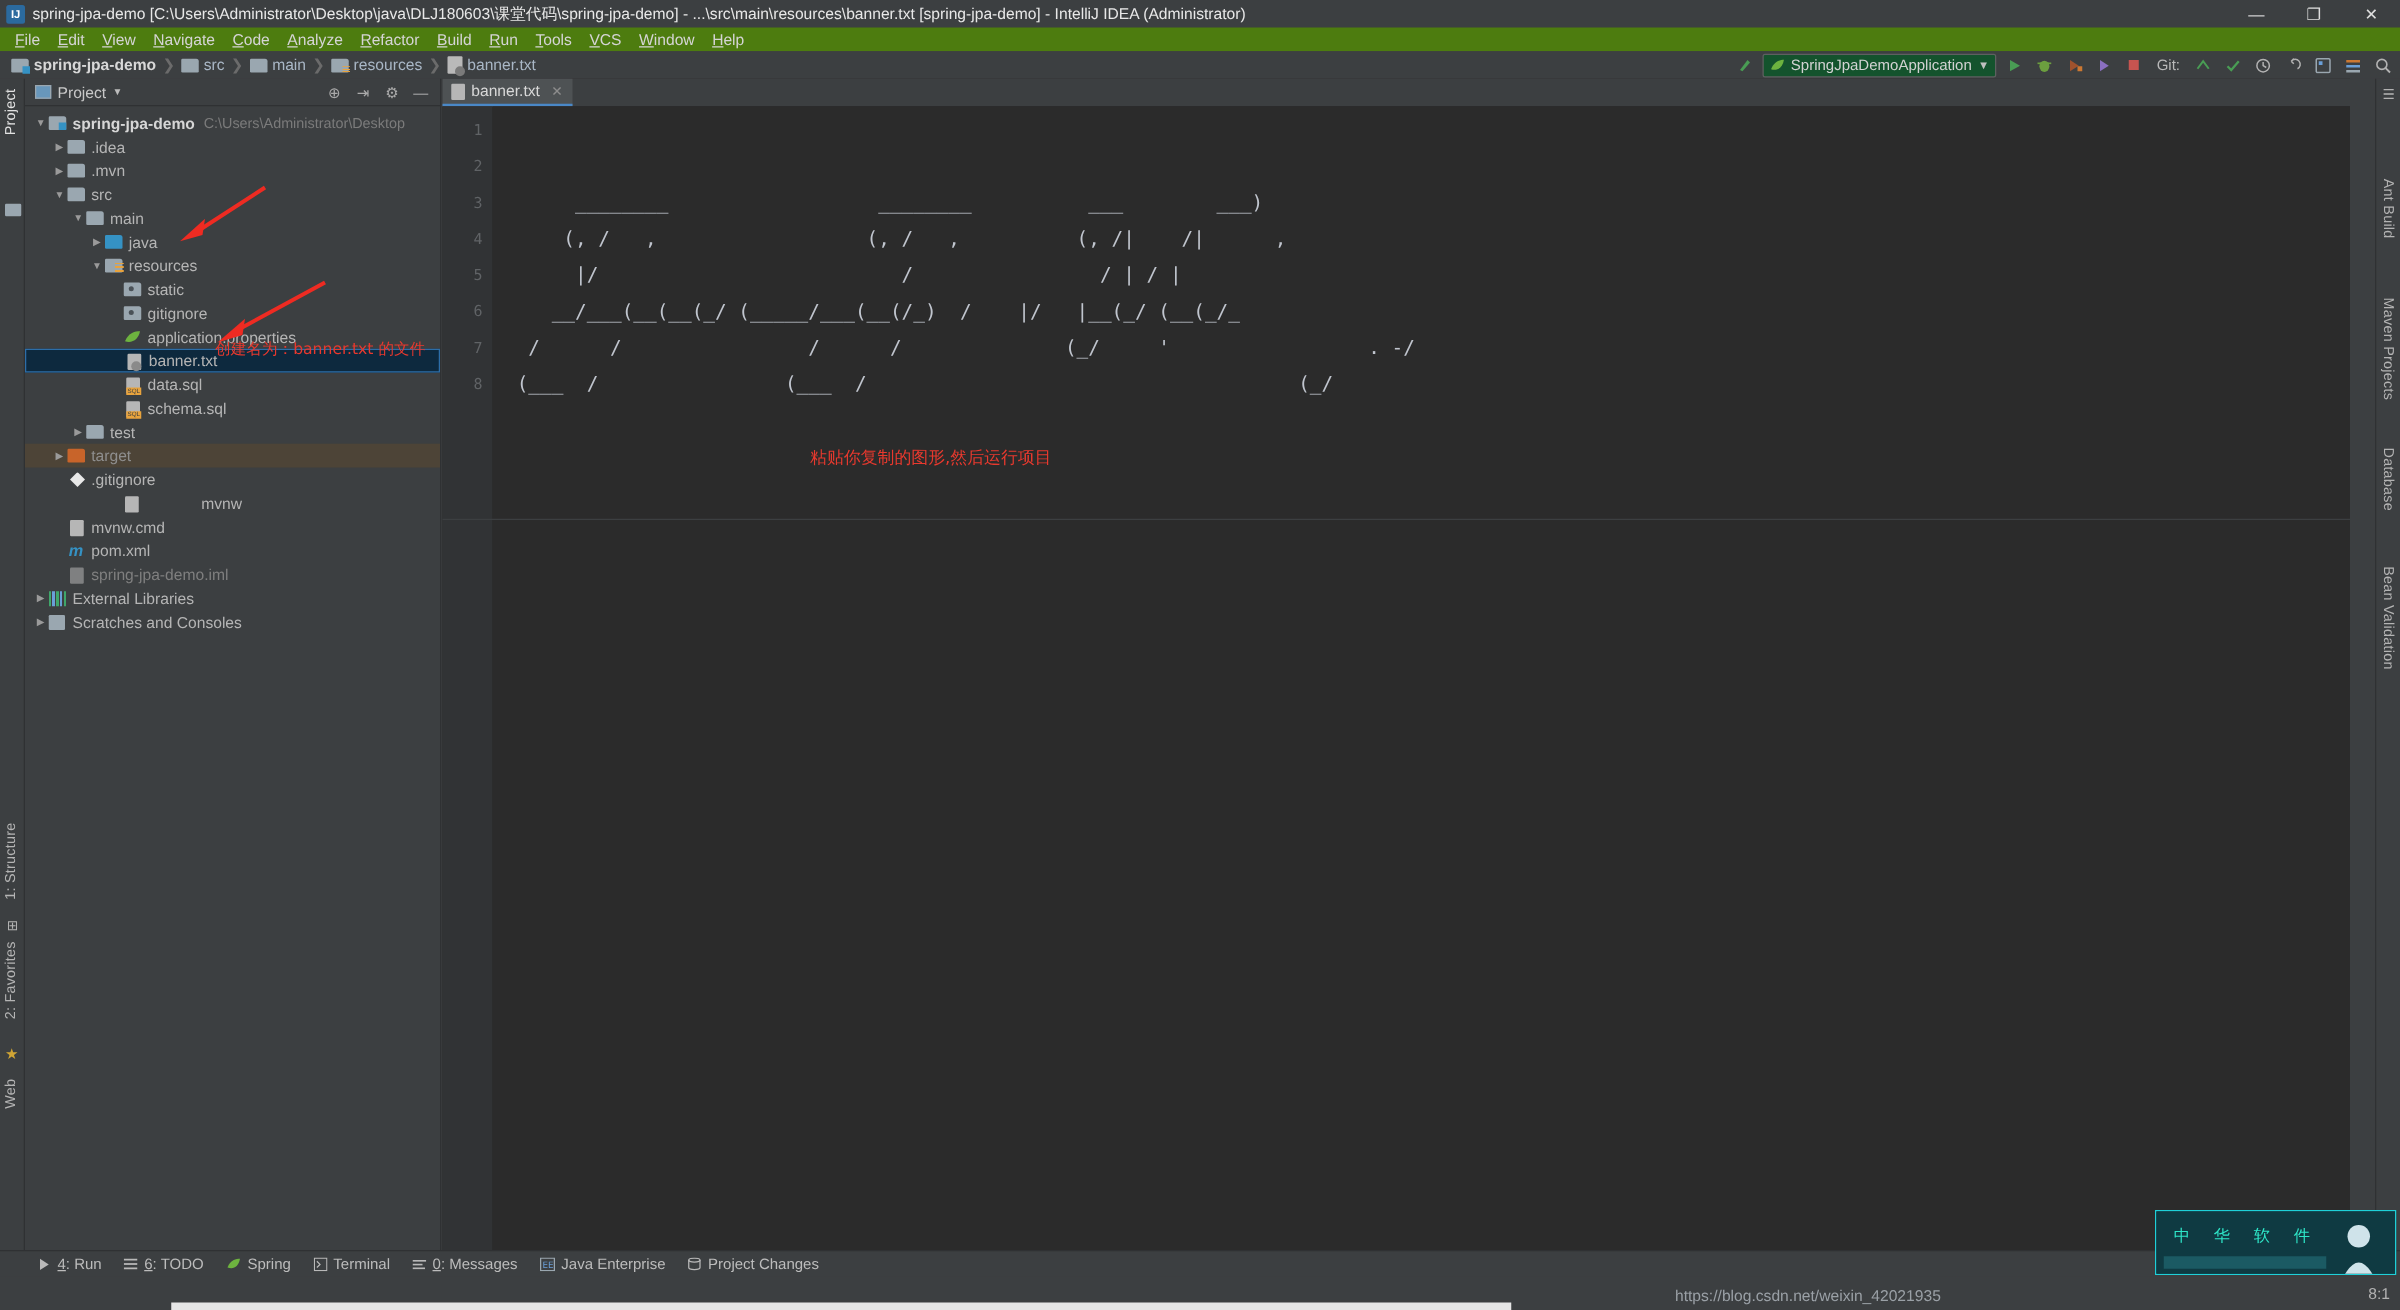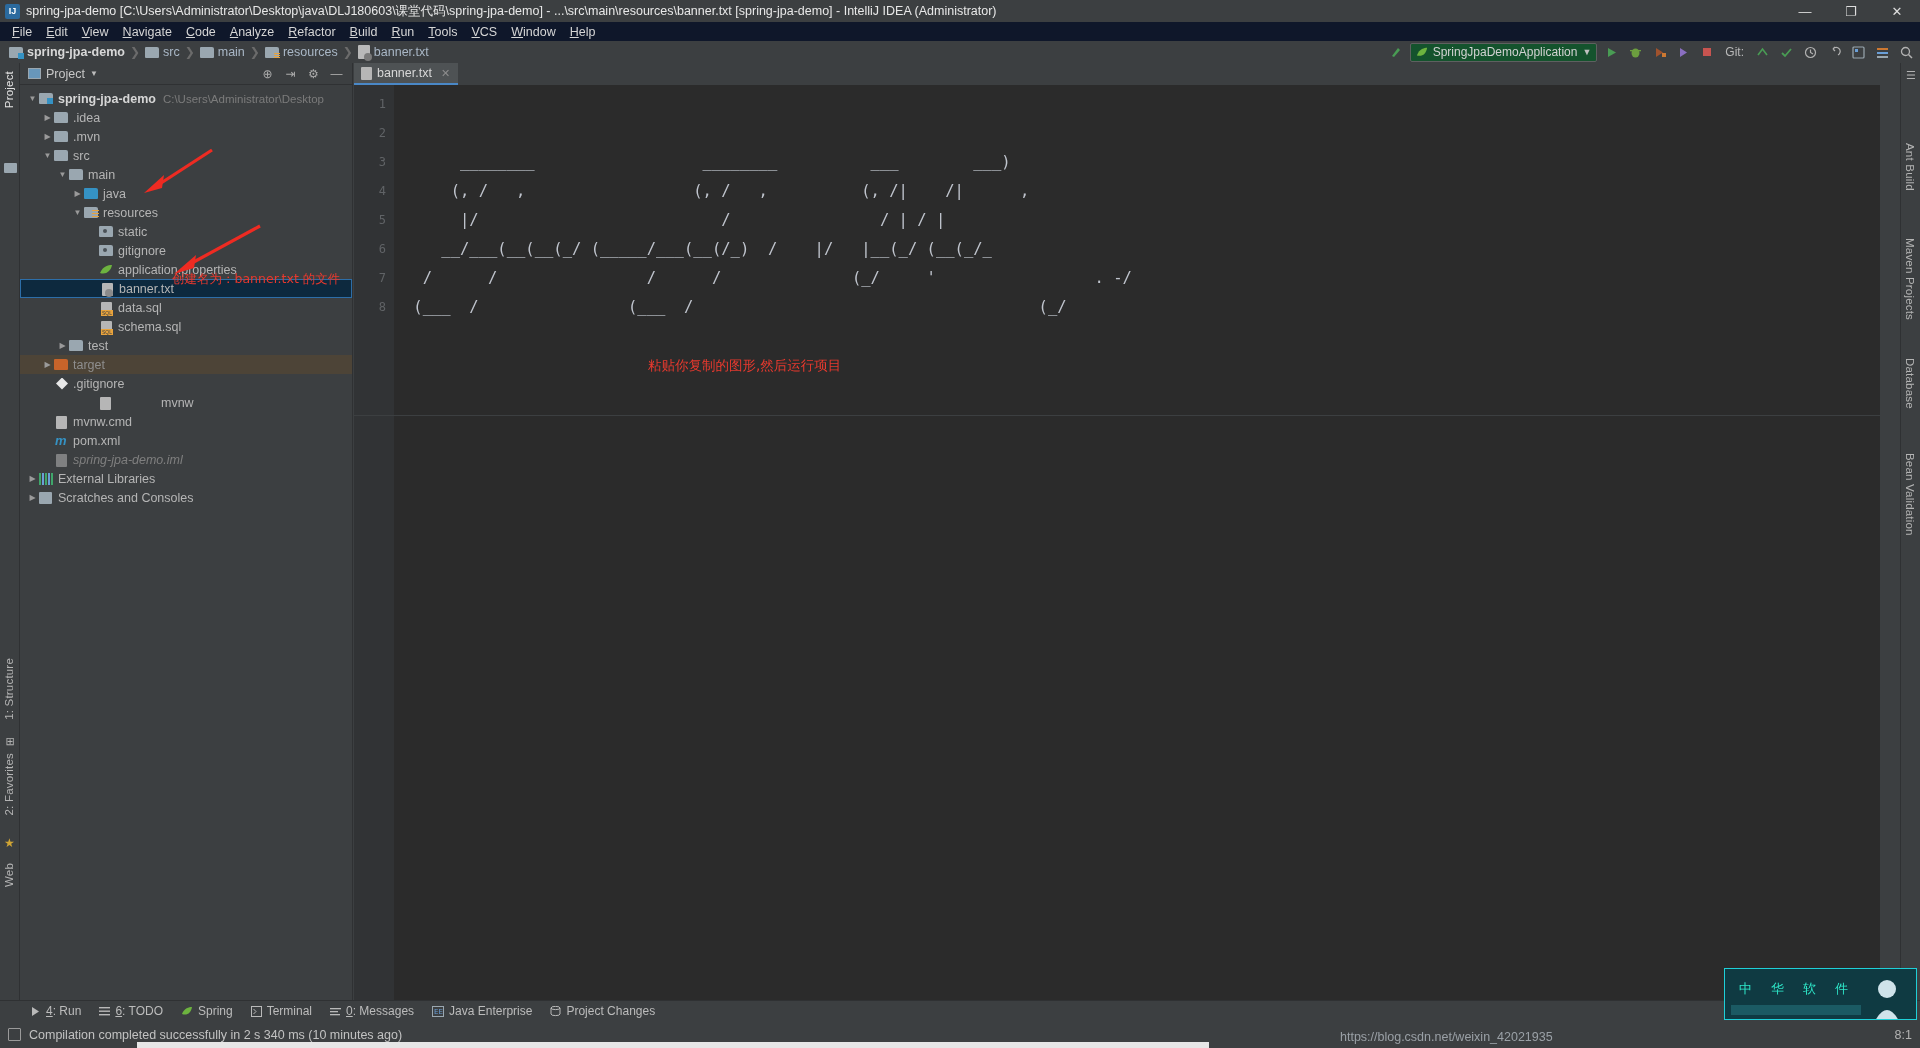--- a/index.html
+++ b/index.html
@@ -30,21 +30,21 @@
   .title-text { font-size: 12.5px; color: #e8e8e8; white-space: nowrap; }
   .win-btns { position: absolute; right: 0; top: 0; height: 22px; display: flex; }
   .win-btn {
     width: 46px; height: 22px; display: flex; align-items: center; justify-content: center;
     font-size: 13px; color: #dddddd;
   }
 
   
   .menubar {
     position: absolute; left: 0; top: 22px; width: 1920px; height: 19px;
-    background: #0f172a; display: flex; align-items: center; padding-left: 5px;
+    background: #4d7c0f; display: flex; align-items: center; padding-left: 5px;
   }
   .menu-item {
     font-size: 12.5px; color: #d5d5d5; padding: 1px 7px; white-space: nowrap; cursor: default;
   }
   .menu-item u { text-decoration: underline; }
 
   
   .navbar {
     position: absolute; left: 0; top: 41px; width: 1920px; height: 22px;
     background: #3c3f41; display: flex; align-items: center;
@@ -524,21 +524,21 @@
           </span>
           <span class="tlabel">mvnw.cmd</span>
         </div>
         <div class="trow" style="padding-left: 21px;">
           <span class="twist"></span>
           <span class="tico">
             <span class="ic-m" style="position: absolute; left: 0px; top: 0px; line-height: 13px;">m</span>
           </span>
           <span class="tlabel">pom.xml</span>
         </div>
-        <div class="trow" style="padding-left: 21px; font-style: italic;">
+        <div class="trow" style="padding-left: 21px;">
           <span class="twist"></span>
           <span class="tico">
             <span class="ic-file" style="position: absolute; left: 0px; top: 0px; opacity: 0.55;"></span>
           </span>
           <span class="tlabel dim">spring-jpa-demo.iml</span>
         </div>
         <div class="trow" style="padding-left: 6px;">
           <span class="twist">▶</span>
           <span class="tico">
             <span class="ic-lib" style="position: absolute; left: 0px; top: 0px;"></span>
@@ -660,24 +660,20 @@
         <span style="display: inline-flex;">
           <svg width="11" height="11" viewBox="0 0 11 11">
             <ellipse cx="5.5" cy="2" rx="4.5" ry="1.6" fill="none" stroke="#b9b9b9"></ellipse>
             <path d="M1 2 V8 A4.5 1.6 0 0 0 10 8 V2" fill="none" stroke="#b9b9b9"></path>
           </svg>
         </span>
         <span>Project Changes</span>
       </div>
     </div>
 
-  <div class="statusbar">
-    <div class="status-ico"></div>
-    <div class="status-text">Compilation completed successfully in 2 s 340 ms (10 minutes ago)</div>
-  </div>
   <div class="status-right">
     <span>8:1</span>
   </div>
   <div class="watermark" style="left:1340px; bottom:4px;">https://blog.csdn.net/weixin_42021935</div>
 
   <div class="scroll-hint"></div>
 
   <div class="thumb-box">
     <svg width="193" height="52" viewBox="0 0 193 52">
       <rect width="193" height="52" fill="#0f3a42"></rect>

